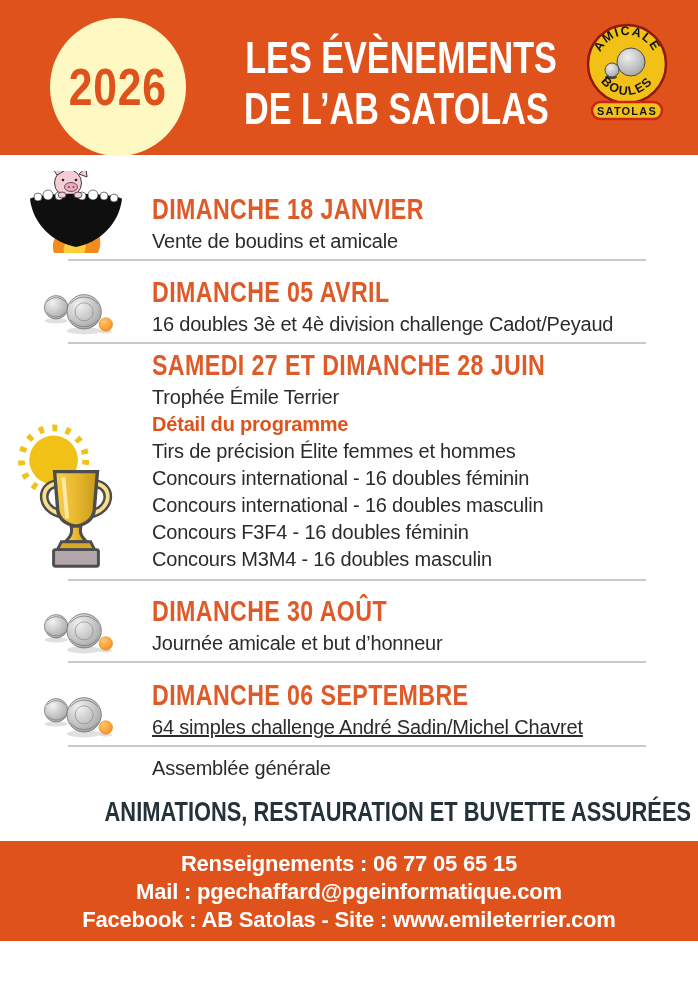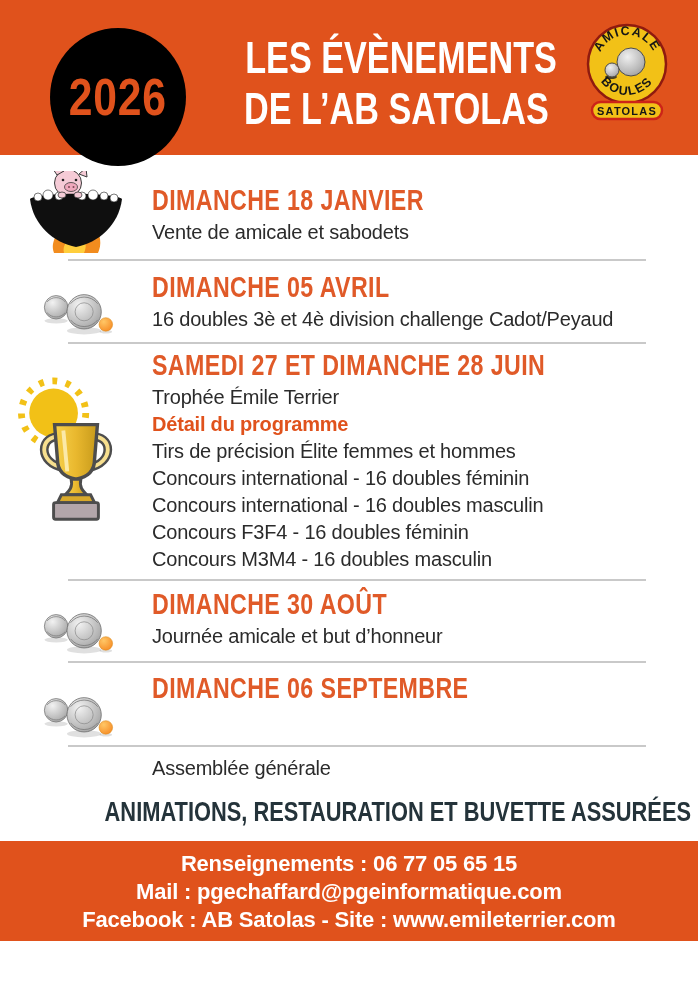--- a/index.html
+++ b/index.html
@@ -7,39 +7,39 @@
     position:relative; width:698px; height:992px; margin:0 auto;
     background:#ffffff; overflow:hidden;
     font-family:"Liberation Sans", sans-serif; color:#2b2b2b;
   }
   
   .header-band {
     position:absolute; top:0; left:0; width:698px; height:155px;
     background:#e0521c;
   }
   .year-circle {
-    position:absolute; left:50px; top:28px; width:136px; height:138px;
-    border-radius:50%; background:#000000; z-index:2;
+    position:absolute; left:50px; top:18px; width:136px; height:138px;
+    border-radius:50%; background:#fef9c3; z-index:2;
     display:flex; align-items:center; justify-content:center;
   }
   .year-text {
     color:#e0521c; font-size:52px; font-weight:bold; letter-spacing:1px;
     display:inline-block; transform:scaleX(0.82);
   }
   .header-title {
     position:absolute; left:196px; right:128px; top:32px; z-index:1;
     text-align:center; color:#ffffff; font-weight:bold;
     font-size:45px; line-height:51px; white-space:nowrap;
   }
   .condensed { display:inline-block; transform:scaleX(0.76); transform-origin:center; }
   .logo-svg { position:absolute; top:15px; right:22px; z-index:2; }
 
   
   .main { position:absolute; top:155px; left:0; width:698px; }
-  .event { display:flex; align-items:flex-start; }
+  .event { display:flex; align-items:flex-end; }
   .icon-cell { flex:0 0 152px; width:152px; display:flex; justify-content:center; }
   .text-cell { flex:1; padding-right:44px; }
   .event-date {
     margin:0 0 4px 0; color:#e05a28; font-size:29px; line-height:30px;
     font-weight:bold; letter-spacing:0.5px; white-space:nowrap;
   }
   .event-date .condensed { transform:scaleX(0.8); transform-origin:left center; }
   .line { margin:0; font-size:20px; line-height:27px; color:#2b2b2b; letter-spacing:-0.2px; }
   .line.accent { color:#e0521c; font-weight:bold; }
   .divider { height:2px; background:#c9c9c9; margin:4px 52px 6px 68px; }
@@ -130,21 +130,21 @@
               <circle cx="69" cy="24" r="5"></circle>
               <circle cx="80" cy="25" r="4"></circle>
               <circle cx="90" cy="27" r="4"></circle>
           </g>
           <ellipse cx="38" cy="24" rx="4" ry="3" fill="#f5cbd6" stroke="#3b3b3b" stroke-width="0.8"></ellipse>
           <ellipse cx="54" cy="24" rx="4" ry="3" fill="#f5cbd6" stroke="#3b3b3b" stroke-width="0.8"></ellipse>
         </svg>
       </div>
       <div class="text-cell">
         <h2 class="event-date"><span class="condensed">DIMANCHE 18 JANVIER</span></h2>
-        <p class="line">Vente de amicale et sabodets</p>
+        <p class="line">Vente de boudins et amicale</p>
       </div>
     </section>
     <div class="divider"></div>
 
     <section class="event e2">
       <div class="icon-cell">
         <svg width="84" height="56" viewBox="0 0 92 62">
           <defs>
             <radialGradient id="steel1" cx="0.35" cy="0.3" r="0.95">
               <stop offset="0" stop-color="#f2f2f2"></stop>
@@ -246,20 +246,21 @@
           <path d="M14,34 A13,13 0 0 0 34,34" fill="none" stroke="#7a7a7a" stroke-width="0.8"></path>
           <circle cx="55" cy="33" r="19" fill="url(#steel1)" stroke="#6f6f6f" stroke-width="0.9"></circle>
           <path d="M40,24 A19,19 0 0 1 70,24" fill="none" stroke="#7a7a7a" stroke-width="0.9"></path>
           <path d="M40,42 A19,19 0 0 0 70,42" fill="none" stroke="#7a7a7a" stroke-width="0.9"></path>
           <circle cx="55" cy="33" r="10" fill="none" stroke="#8a8a8a" stroke-width="0.8"></circle>
           <circle cx="79" cy="47" r="7.5" fill="url(#jack1)" stroke="#d88a1a" stroke-width="0.6"></circle>
         </svg>
       </div>
       <div class="text-cell">
         <h2 class="event-date"><span class="condensed">DIMANCHE 06 SEPTEMBRE</span></h2>
+        <p class="line">64 simples challenge André Sadin/Michel Chavret</p>
       </div>
     </section>
     <div class="divider d5"></div>
 
     <section class="event e6">
       <div class="icon-cell"></div>
       <div class="text-cell">
         <p class="line">Assemblée générale</p>
       </div>
     </section>

